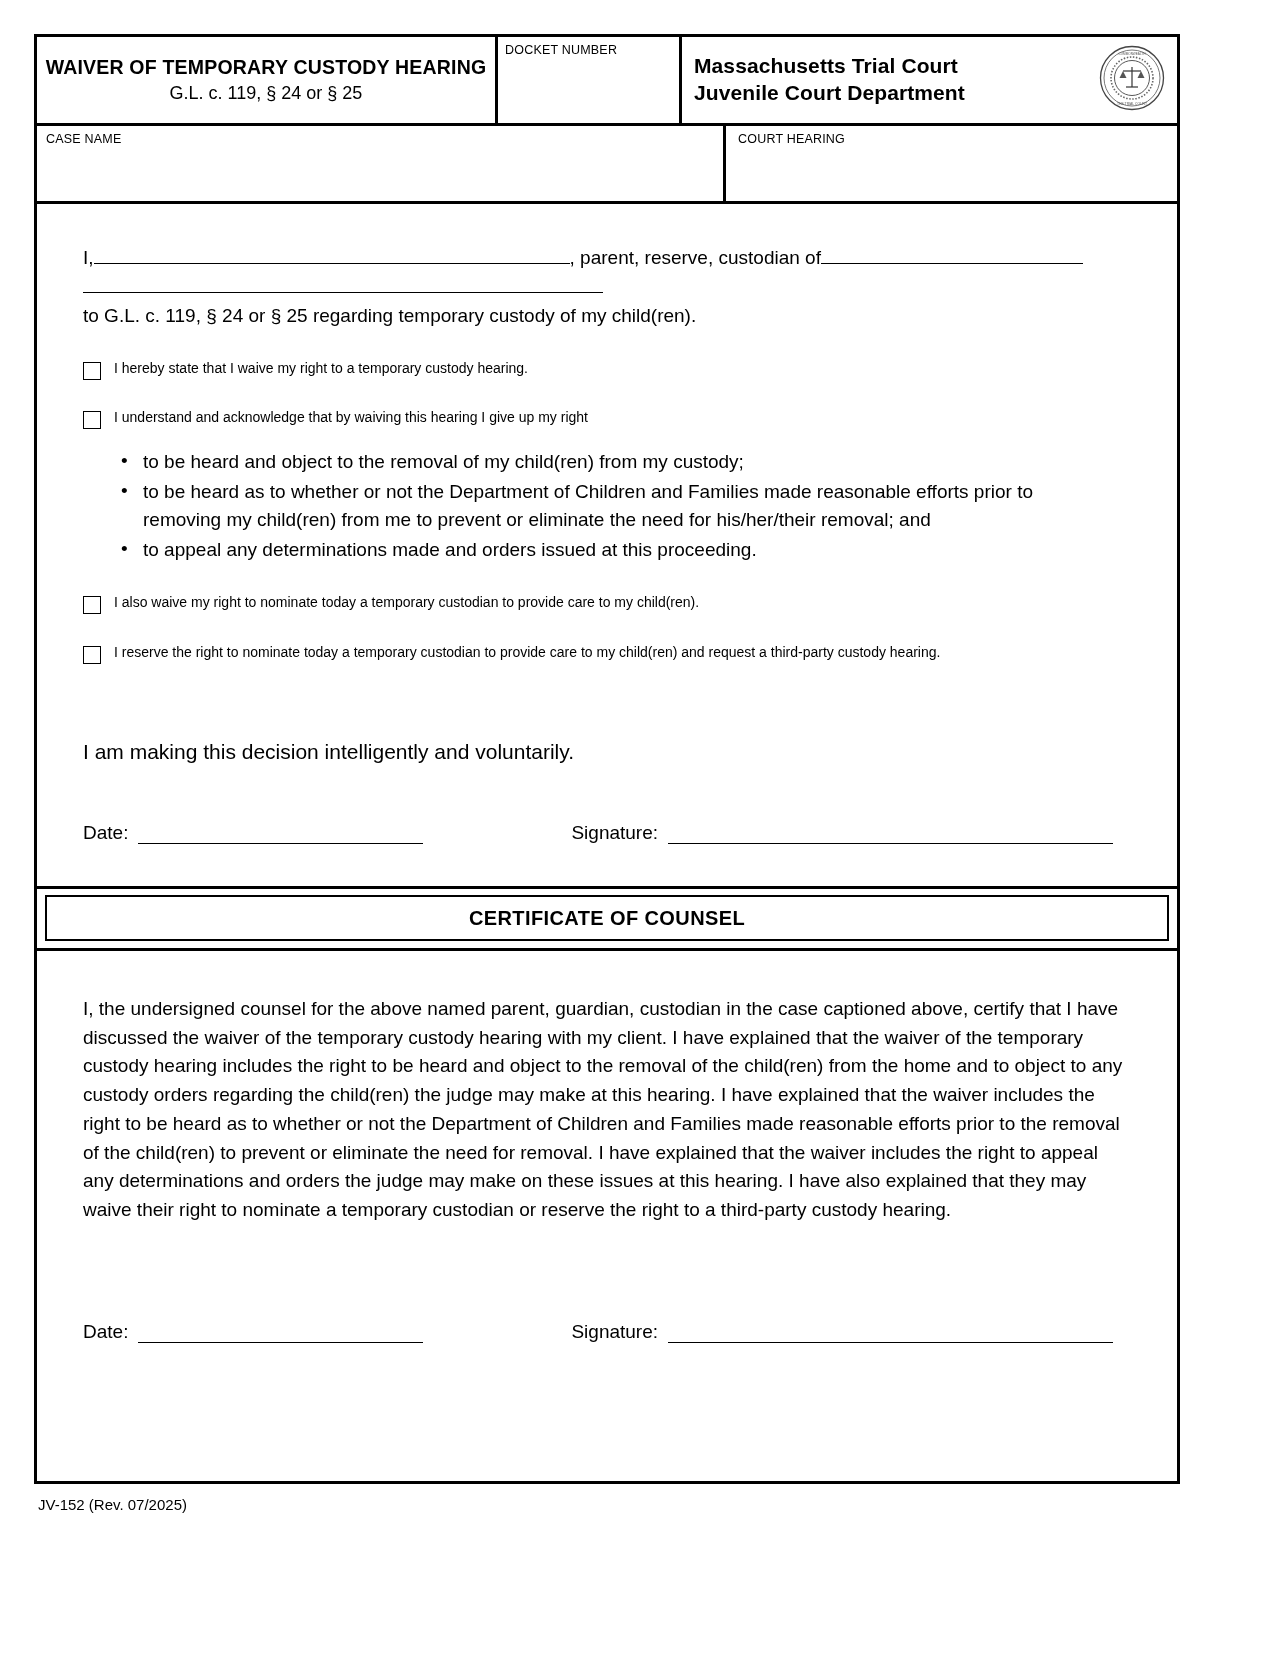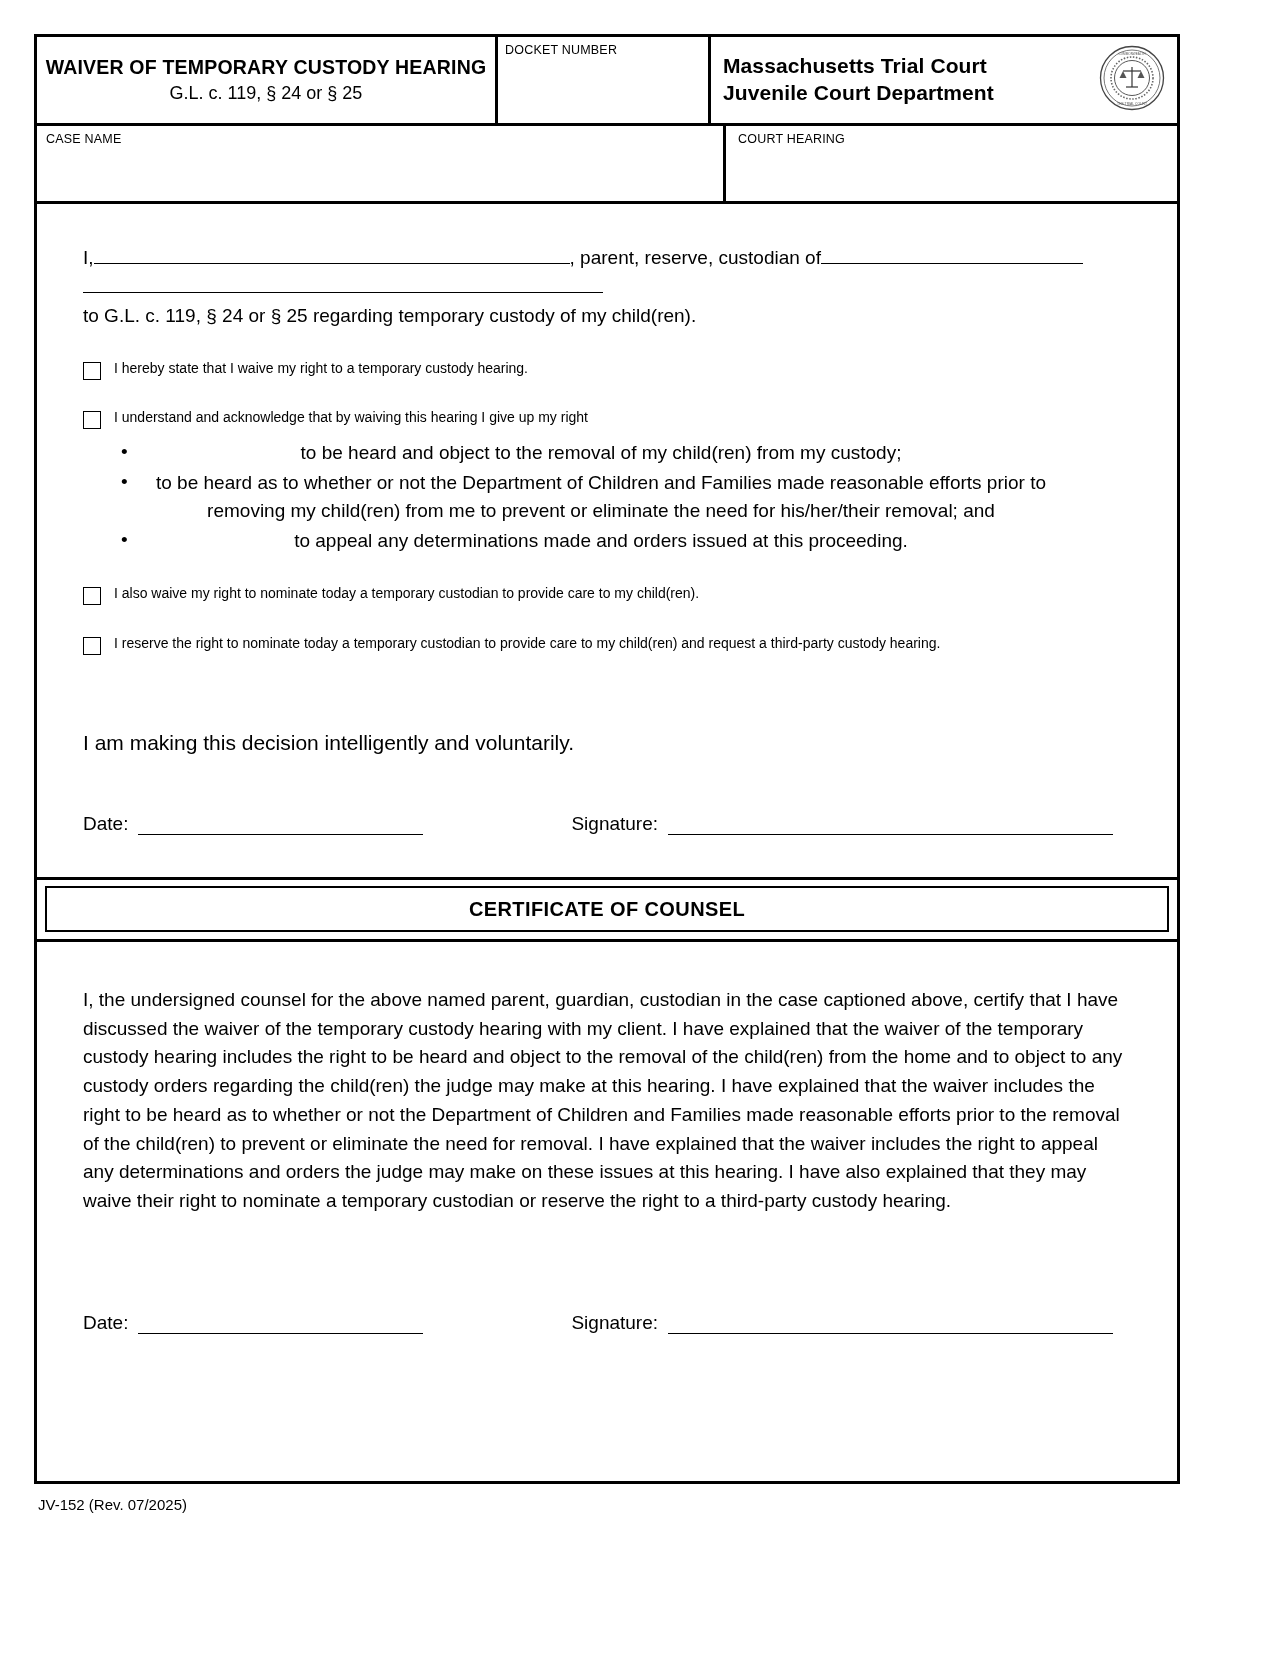--- a/index.html
+++ b/index.html
@@ -53,21 +53,21 @@
     text-align: center;
     line-height: 1.15;
   }
   .title-sub {
     font-size: 18px;
     text-align: center;
     margin-top: 5px;
     line-height: 1.15;
   }
   .docket-cell {
-    width: 213px;
+    width: 184px;
     border-right: 3px solid #000;
     padding: 6px 0 0 7px;
   }
   .court-cell {
     flex: 1;
     display: flex;
     align-items: center;
     padding-left: 12px;
     position: relative;
   }
@@ -140,23 +140,22 @@
     background: #fff;
   }
   .check-text {
     font-size: 14px;
     line-height: 1.5;
     max-width: 975px;
   }
 
   ul.rights {
     list-style: none;
-    margin: 10px 0 0 0;
+    margin: 19px 0 0 0;
     padding: 0 0 0 36px;
-    text-align: center;
   }
   ul.rights li {
     font-size: 19px;
     line-height: 1.48;
     position: relative;
     padding-left: 24px;
     margin-top: 2px;
     max-width: 940px;
   }
   ul.rights li::before {

